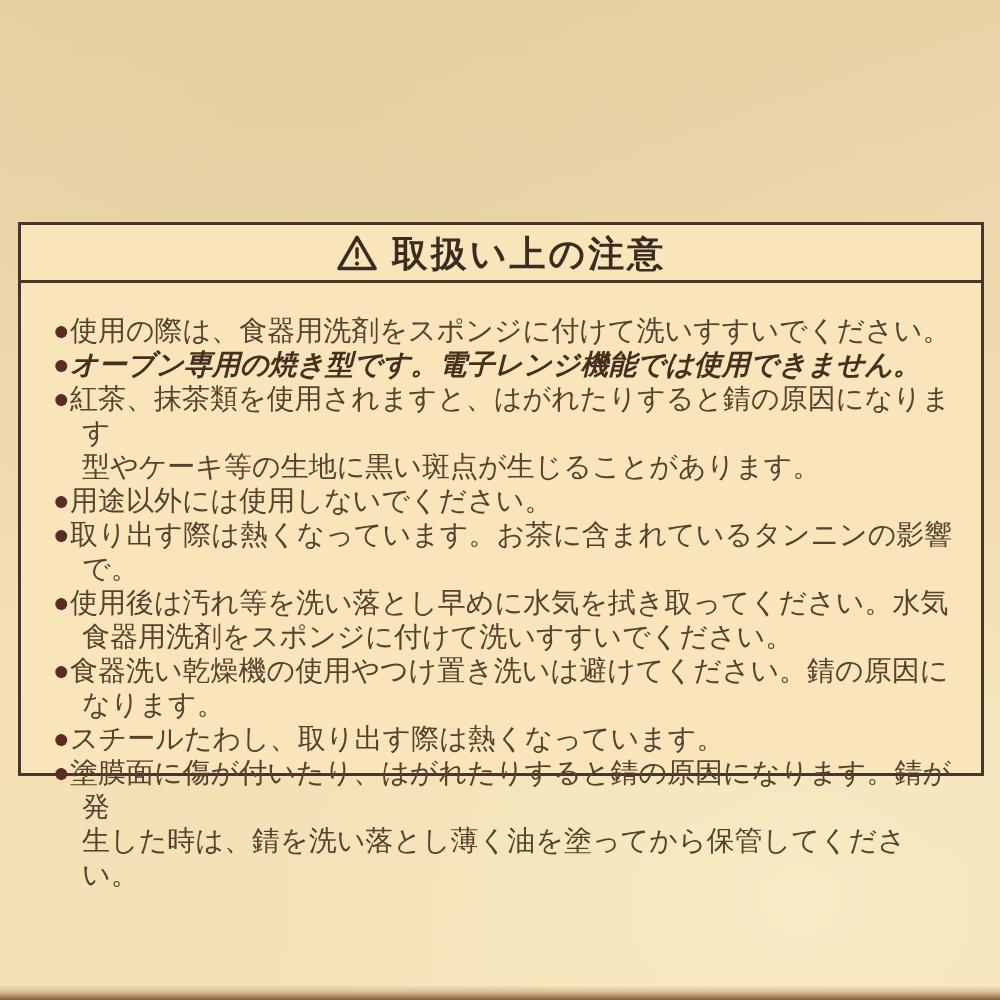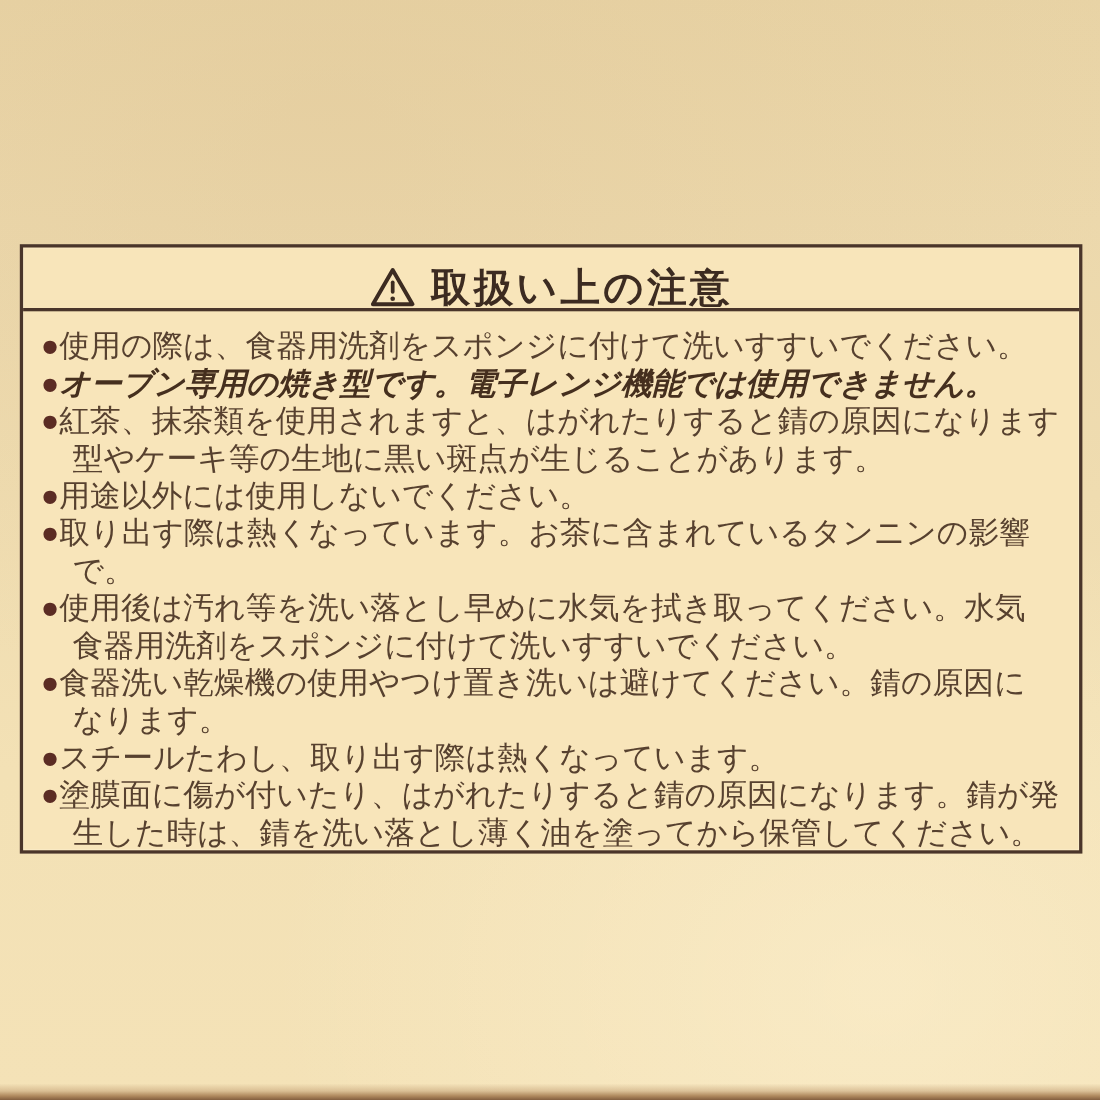--- a/index.html
+++ b/index.html
@@ -28,35 +28,35 @@
     width: 966px; height: 554px;
     box-sizing: border-box;
     border: 3px solid #4a352a;
     background: #f8e5ba;
     box-shadow: 0 0 0 1px rgba(255,248,226,0.35) inset;
   }
   .title-bar {
     height: 58px;
     box-sizing: border-box;
     border-bottom: 3px solid #4a352a;
-    display: flex; align-items: flex-end; justify-content: center;
+    display: flex; align-items: center; justify-content: center;
     gap: 14px;
   }
   .title {
     font-size: 36px;
     font-weight: bold;
     color: #3c2b21;
     letter-spacing: 3px;
     line-height: 1;
     padding-top: 2px;
   }
   .warn-icon { display: flex; align-items: center; }
   .warn-icon svg { display: block; }
   .content { padding: 15px 12px 0 16px; }
-  ul.caution-list { list-style: none; margin: 0; padding: 0; }
+  ul.caution-list { list-style: none; margin: 16px; padding: 0; }
   ul.caution-list li {
     font-size: 28px;
     line-height: 34px;
     color: #57412f;
     font-weight: 500;
     padding-left: 29px;
     text-indent: -29px;
     letter-spacing: 0px;
   }
   ul.caution-list li .txt { white-space: pre-line; }

